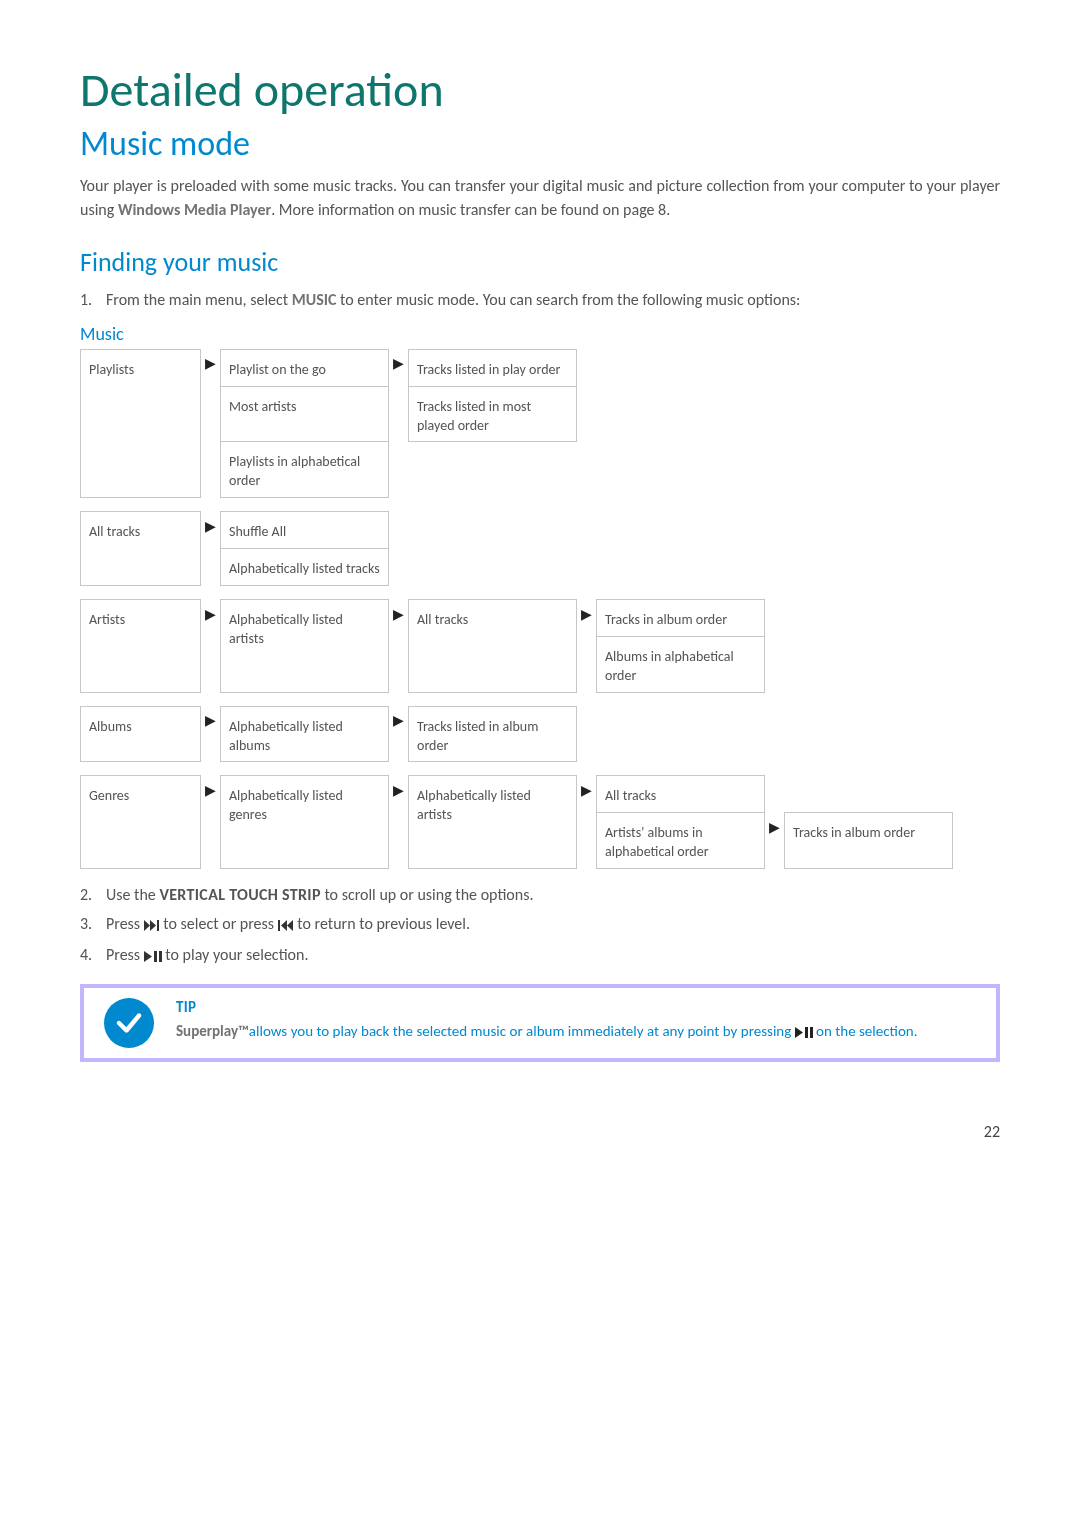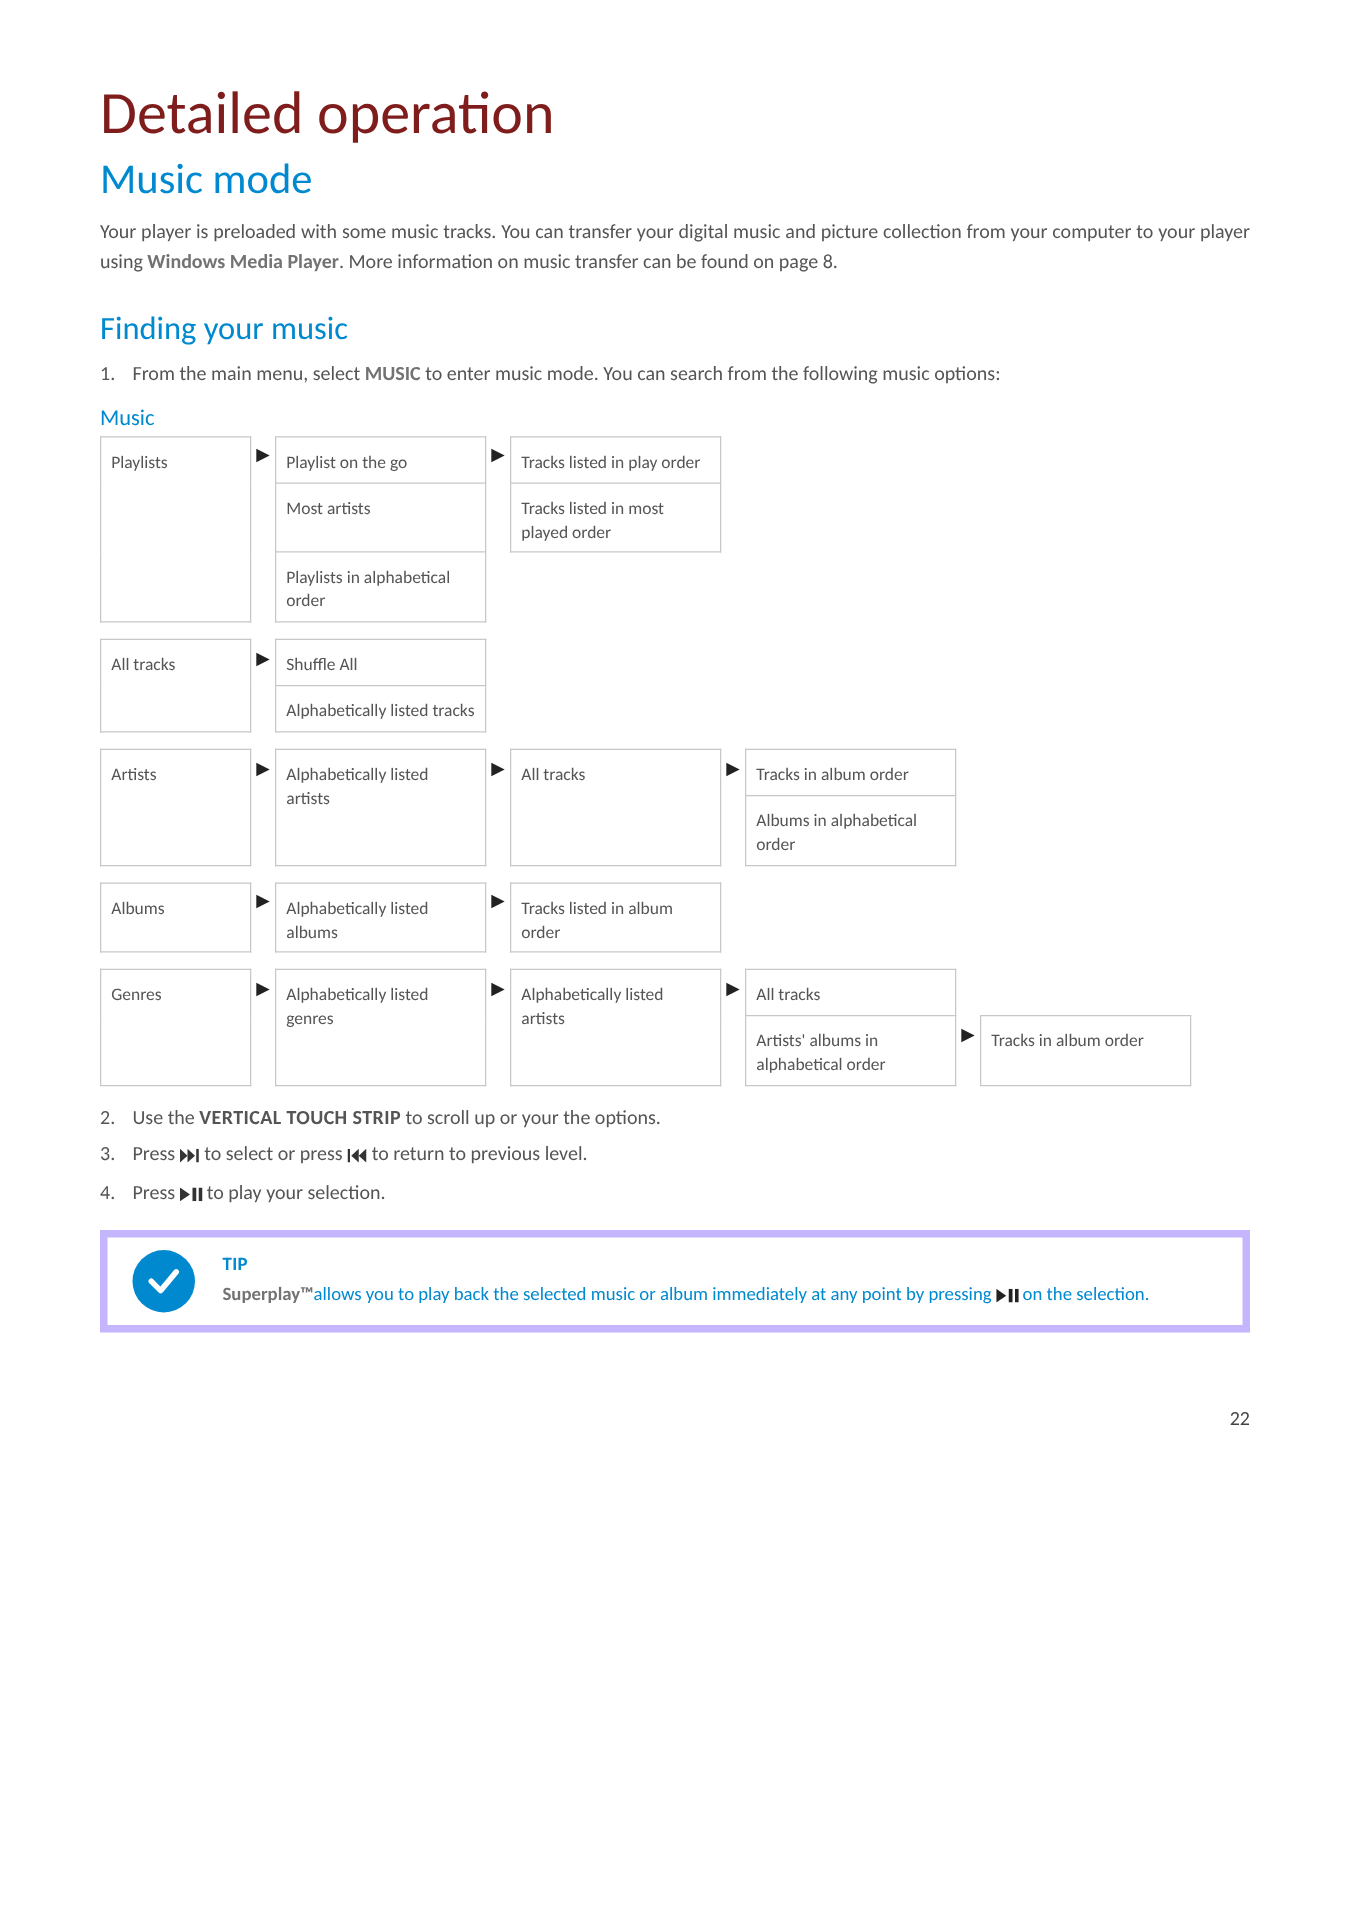--- a/index.html
+++ b/index.html
@@ -6,21 +6,21 @@
   body {
     font-family: "Gill Sans", "Gill Sans MT", Calibri, sans-serif;
     background: #fff;
     color: #444;
     width: 1080px;
     margin: 0 auto;
     padding: 60px 80px 40px 80px;
     font-weight: 300;
   }
   h1.h1 {
-    color: #7f1d1d;
+    color: #0f766e;
     font-size: 48px;
     font-weight: 300;
     margin-bottom: 4px;
   }
   h2.h2 {
     color: #0089cf;
     font-size: 34px;
     font-weight: 300;
     margin-bottom: 10px;
   }
@@ -49,21 +49,21 @@
   .nav td { padding: 0; vertical-align: top; }
   td.cell { border: 1px solid #c7c7c7; padding: 11px 8px 6px 8px; line-height: 1.35; }
   td.cell-label { width: 120px; }
   td.cell-l2 { width: 168px; }
   td.cell-l3 { width: 168px; margin-left: 48px; }
   td.cell-l4 { width: 168px; }
   td.cell-l5 { width: 168px; }
   td.arrow { width: 20px; text-align: left; padding: 6px 0 0 4px; color: #222; }
   td.spacer { height: 14px; }
   
-  .tip { border: 6px solid #c4b5fd; margin-top: 14px; display: flex; align-items: flex-end; }
+  .tip { border: 4px solid #c4b5fd; margin-top: 14px; display: flex; align-items: flex-start; }
   .tip-left { flex: 0 0 90px; display: flex; align-items: center; justify-content: center; padding: 10px 4px; }
   .tip-check-circle { width: 50px; height: 50px; border-radius: 50%; background: #0089cf; display:flex; align-items:center; justify-content:center; }
   .tip-check-circle svg { width: 30px; height: 30px; }
   .tip-body { flex: 1; padding: 10px 14px 10px 2px; }
   .tip-body .tip-label { color: #0089cf; font-weight: 600; font-size: 15px; letter-spacing: .02em; margin-bottom: 4px; }
   .tip-body p { font-size: 15px; color: #0089cf; line-height: 1.5; text-align: justify; font-weight: 300; }
   .tip-body p .strong { font-weight: 700; color: #737373; }
   .tip-body p .blk { color: #333; }
   .pg { text-align: right; color: #444; font-size: 16px; margin-top: 60px; }
   
@@ -180,21 +180,21 @@
     <td class="cell cell-l5">Tracks in album order</td>
   </tr>
 </tbody>
     </table>
 </div>
 
 <ol class="steps">
   <li>
     <span class="num">2.</span>
     <span class="txt">
-      <span>Use the </span><span class="smallcaps">VERTICAL TOUCH STRIP</span><span> to scroll up or your the options.</span>
+      <span>Use the </span><span class="smallcaps">VERTICAL TOUCH STRIP</span><span> to scroll up or using the options.</span>
     </span>
   </li>
   <li>
     <span class="num">3.</span>
     <span class="txt">
       <span>Press </span><span class="glyph"><svg width="16" height="11" viewBox="0 0 16 11">
             <polygon points="0,0 6,5.5 0,11" fill="#333"></polygon>
             <polygon points="6,0 12,5.5 6,11" fill="#333"></polygon>
             <rect x="13" y="0" width="2" height="11" fill="#333"></rect>
           </svg></span><span> to select or press </span><span class="glyph"><svg width="16" height="11" viewBox="0 0 16 11">

